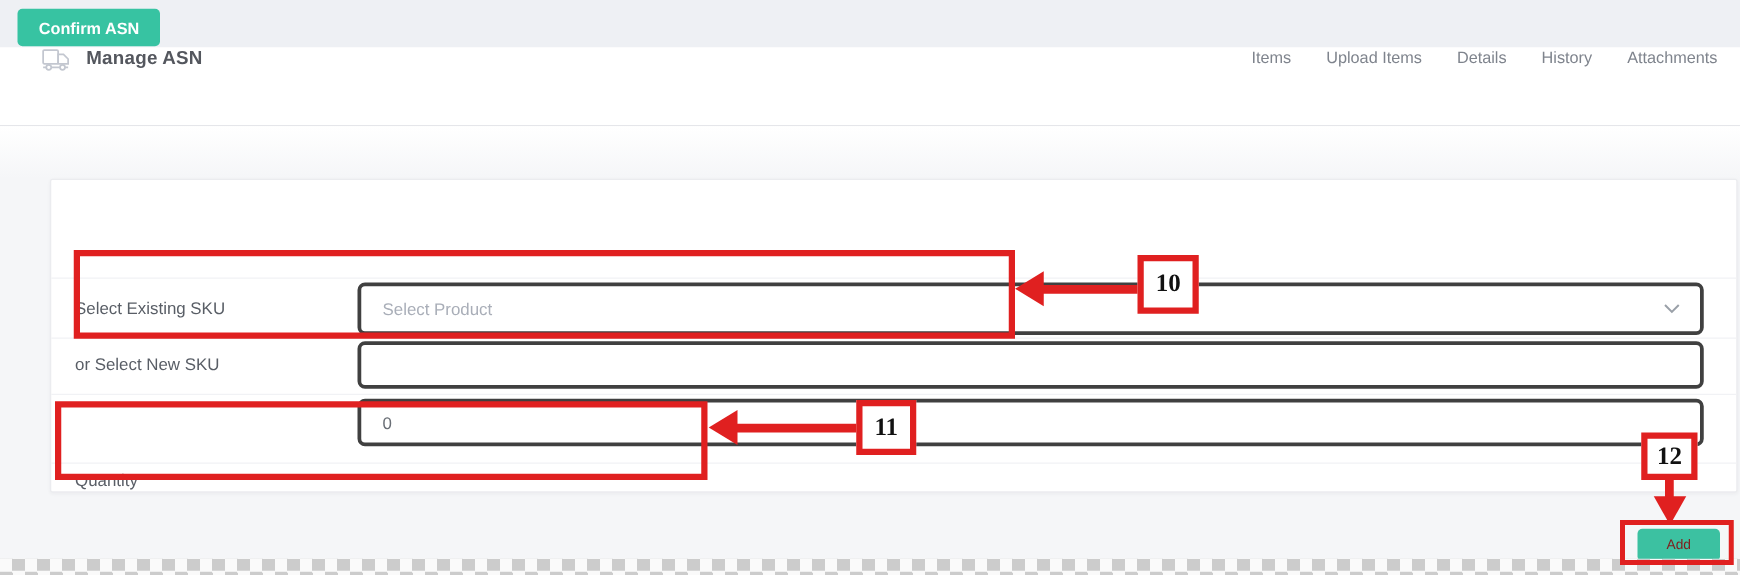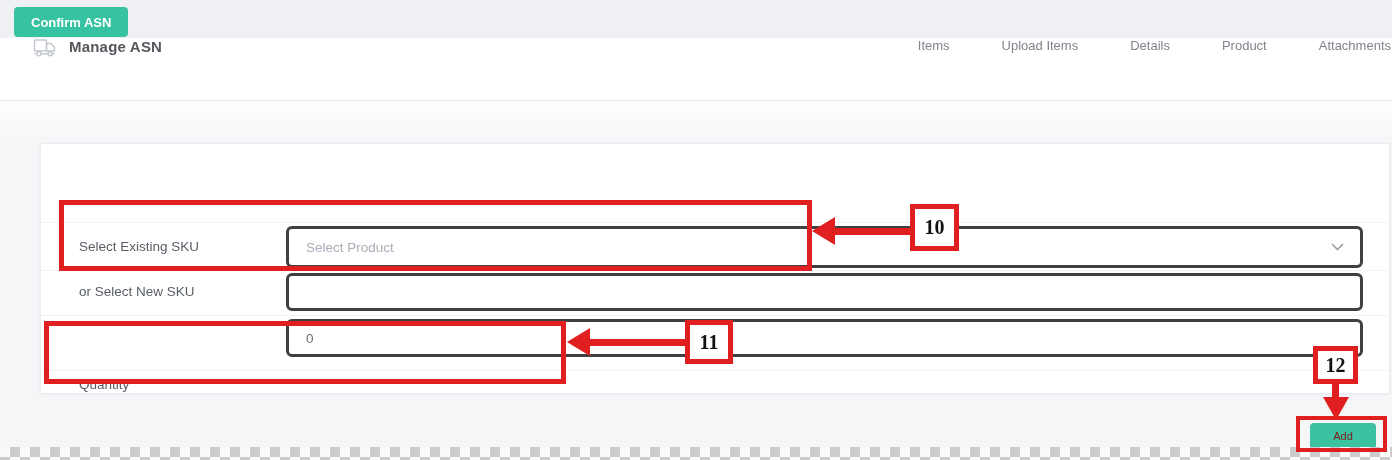--- a/index.html
+++ b/index.html
@@ -11,39 +11,39 @@
   .top-strip { position:absolute; left:0; top:0; width:1392px; height:38px; background:#eef0f4; }
   .confirm-btn { position:absolute; left:14px; top:7px; height:30px; padding:0 17px;
     background:#37c3a2; color:#fff; font-size:13px; font-weight:600; border:none; border-radius:4px;
     display:flex; align-items:center; cursor:pointer; }
 
   
   .header { position:absolute; left:0; top:38px; width:1392px; height:63px; background:#ffffff;
     border-bottom:1px solid #e5e6ea; display:flex; align-items:flex-start; padding-left:33px; }
   .truck-icon { display:flex; align-items:center; }
   .page-title { margin-left:12px; font-size:15px; font-weight:700; color:#54575e; letter-spacing:.2px; }
-  .tabs { margin-left:auto; display:flex; gap:52px; padding-right:1px; }
+  .tabs { margin-left:auto; display:flex; gap:28px; padding-right:18px; }
   .tab { font-size:13px; color:#7f848d; cursor:pointer; white-space:nowrap; }
 
   
   .page-body { position:absolute; left:0; top:101px; width:1392px; height:346px;
     background:linear-gradient(#ffffff 0px, #f5f6f8 42px); }
 
   .add-item-btn { position:absolute; left:62px; top:125px; width:102px; height:43px;
     background:#2f8478; color:#fff; font-size:14px; border:none; border-radius:2px;
     box-shadow:0 2px 6px rgba(0,0,0,.15); cursor:pointer; z-index:3;
     display:flex; align-items:center; justify-content:center; }
 
   
   .card { position:absolute; left:40px; top:143px; width:1350px; height:251px; background:#ffffff;
     border:1px solid #ebecef; border-radius:2px; box-shadow:0 1px 3px rgba(40,45,60,.05); z-index:1; }
   .divider { position:absolute; left:0; width:1348px; height:1px; background:#f1f2f5; }
 
   .field-label { position:absolute; left:19px; height:20px; line-height:20px;
-    font-size:13.5px; color:#595e66; white-space:nowrap;padding-left:19px; }
+    font-size:13.5px; color:#595e66; white-space:nowrap; }
   .field-box { position:absolute; left:245px; width:1077px; background:#fff;
     border:3px solid #404040; border-radius:6px; display:flex; align-items:center; }
   .placeholder-text { padding-left:17px; font-size:13.5px; color:#a9aeb8; }
   .chevron-down { position:absolute; right:16px; top:50%; transform:translateY(-50%); display:flex; }
   .text-input { width:100%; height:100%; border:none; outline:none; background:transparent;
     padding-left:17px; font-family:"Liberation Sans", sans-serif; font-size:13.5px; color:#6a6f76; border-radius:6px; }
 
   .add-btn { position:absolute; left:1310px; top:423px; width:66px; height:26px;
     background:#3cc1a1; color:#7f1d1d; font-size:11px; border:none; border-radius:4px;
     display:flex; align-items:center; justify-content:center; cursor:pointer; z-index:2; }
@@ -80,21 +80,21 @@
         <circle cx="6" cy="15.8" r="2"></circle>
         <circle cx="17" cy="15.8" r="2"></circle>
         <path d="M1.5 15.8h2.5M8 15.8h7M19 15.8h2.5"></path>
       </svg>
     </span>
     <span class="page-title">Manage ASN</span>
     <div class="tabs">
       <span class="tab">Items</span>
       <span class="tab">Upload Items</span>
       <span class="tab">Details</span>
-      <span class="tab">Product</span>
+      <span class="tab">History</span>
       <span class="tab">Attachments</span>
     </div>
   </div>
 
   <div class="page-body"></div>
 
 
   <div class="card">
     <div class="divider" style="top:78px;"></div>
     <div class="divider" style="top:126px;"></div>

